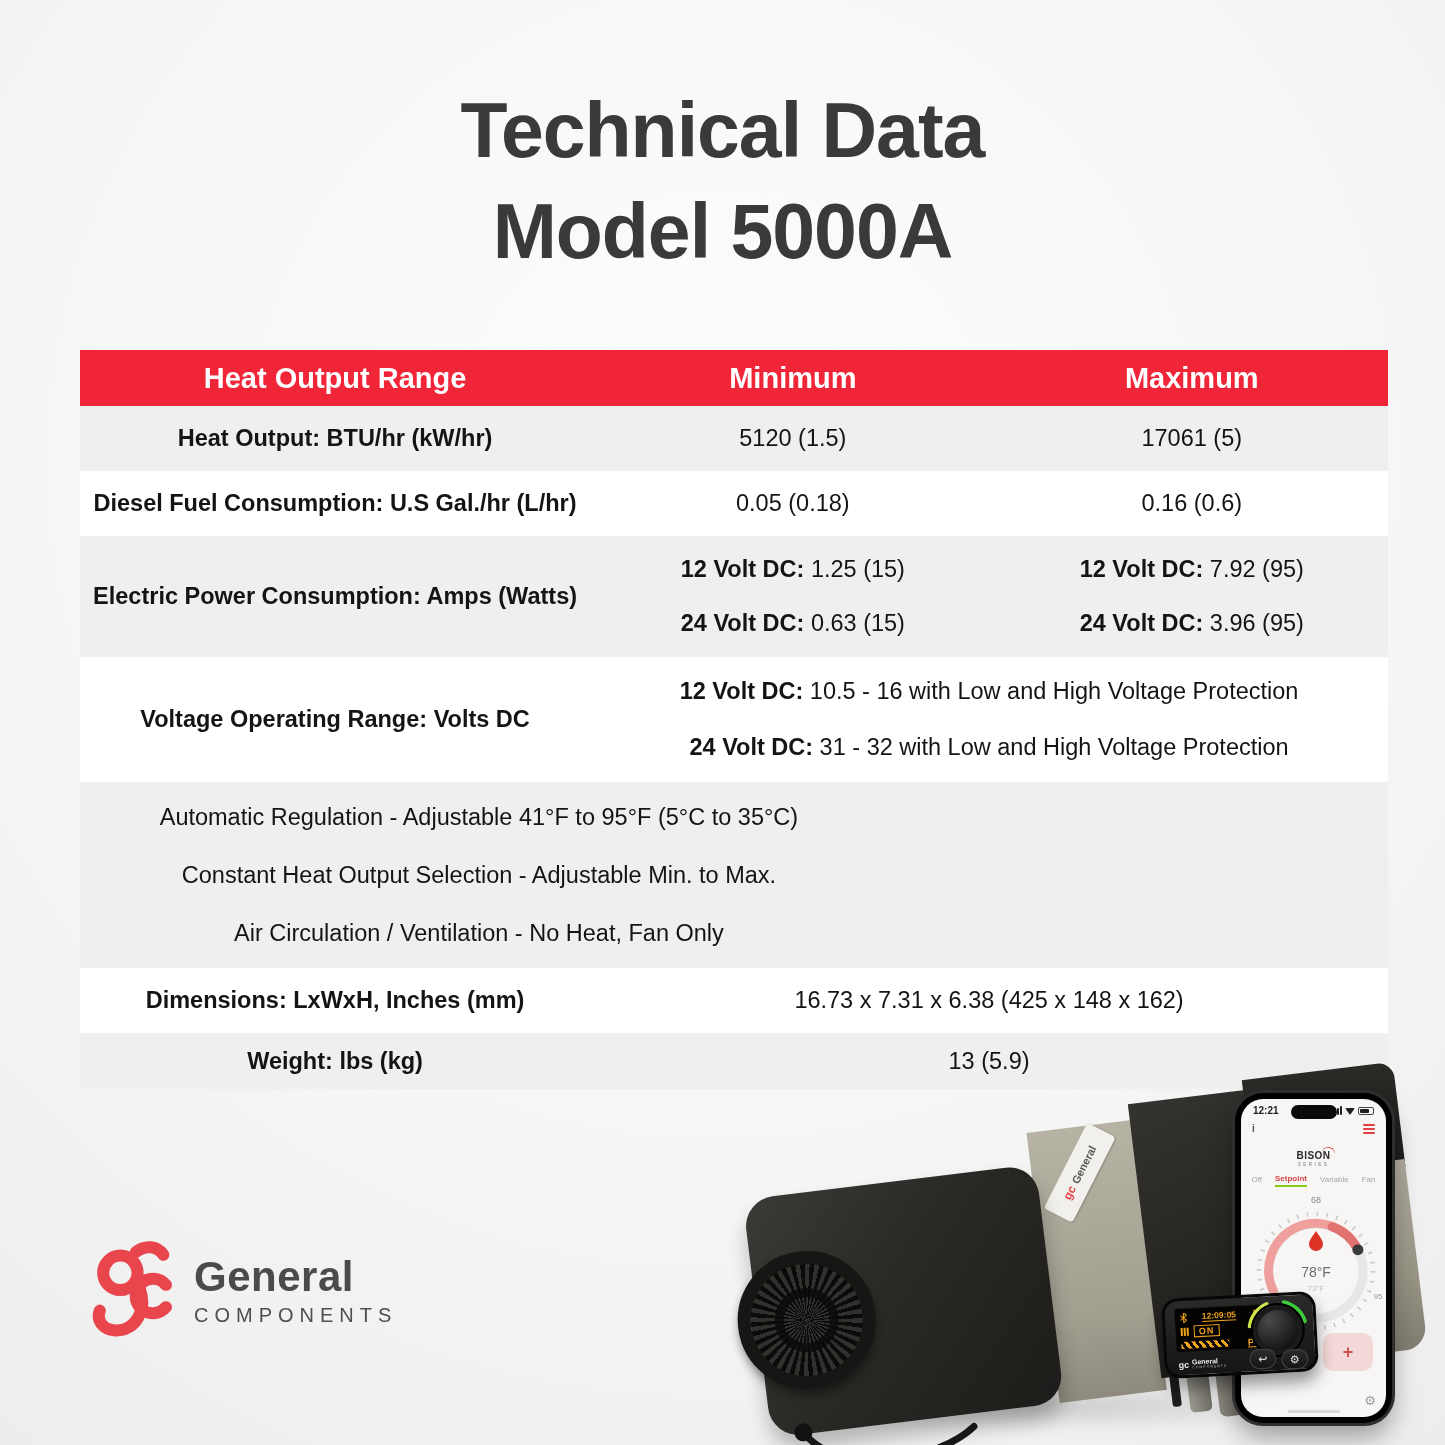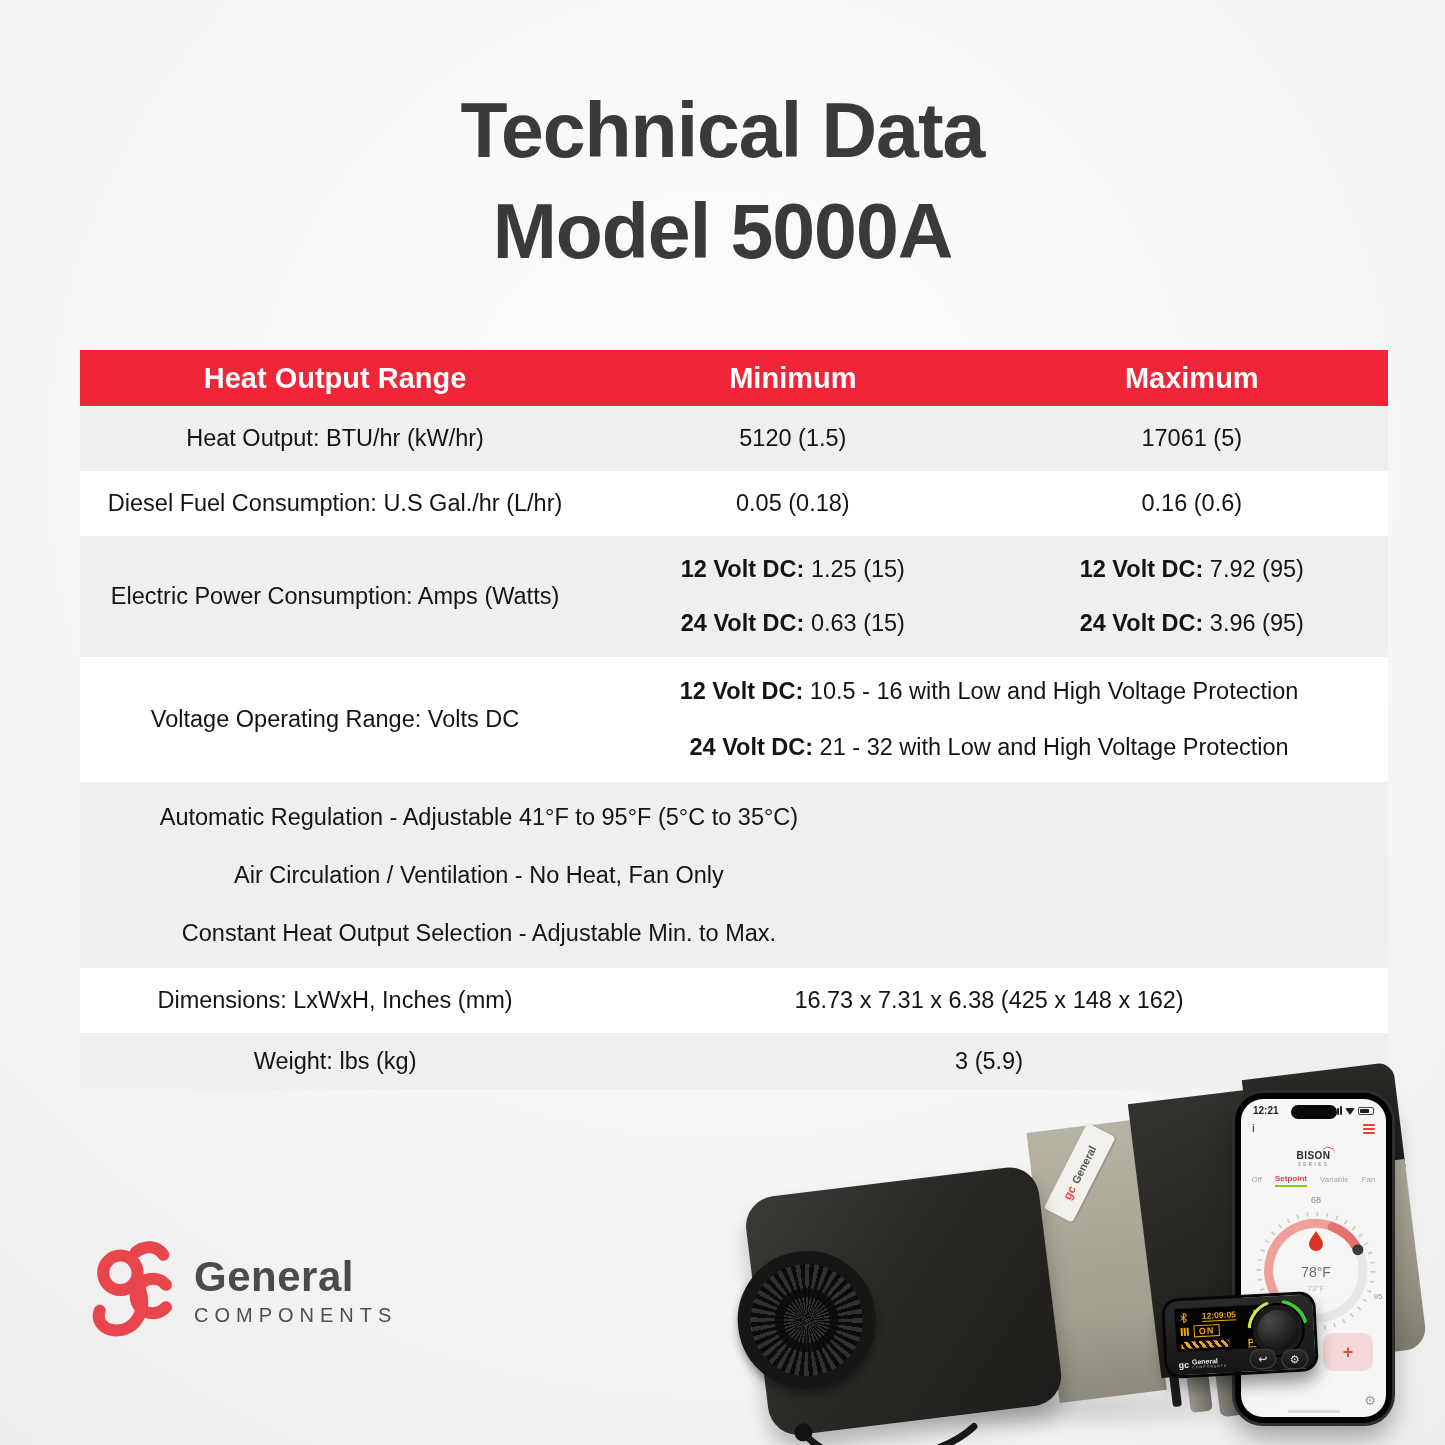--- a/index.html
+++ b/index.html
@@ -18,21 +18,21 @@
 
   
   .spec-table { position:absolute; left:80px; top:350px; width:1308px; }
   .t-head { display:flex; background:#F02537; color:#ffffff; font-weight:bold;
     font-size:29px; height:64px; }
   .t-row { display:flex; font-size:23.5px; }
   .bg-alt { background:#EFEFEF; }
   .bg-white { background:#FFFFFF; }
   .c1 { width:39%; } .c2 { width:31%; } .c3 { width:30%; } .cspan { width:61%; }
   .cell { display:flex; align-items:center; justify-content:center; text-align:center; padding:0 10px; }
-  .lbl { font-weight:normal; }
+  .lbl { font-weight:bold; }
   .h65 { height:65px; } .h64 { height:56px; } .h121 { height:121px; } .h125 { height:125px; } .h186 { height:186px; }
   .stack { display:flex; flex-direction:column; justify-content:space-around; align-items:center;
     text-align:center; padding:6px 10px; }
   .stack .ln { white-space:nowrap; }
   .ln b { font-weight:bold; }
 
   
   .gc-logo { position:absolute; left:92px; top:1238px; display:flex; align-items:center; gap:16px; }
   .gc-text .name { font-size:42px; font-weight:bold; color:#4b4b4b; letter-spacing:.5px; }
   .gc-text .sub  { font-size:20px; color:#4e4e4e; letter-spacing:6px; margin-top:3px; }
@@ -192,40 +192,40 @@
     <div class="stack c3">
       <div class="ln"><b>12 Volt DC:</b> <span>7.92 (95)</span></div>
       <div class="ln"><b>24 Volt DC:</b> <span>3.96 (95)</span></div>
     </div>
   </div>
 
   <div class="t-row bg-white h125">
     <div class="cell c1 lbl">Voltage Operating Range: Volts DC</div>
     <div class="stack cspan">
       <div class="ln"><b>12 Volt DC:</b> <span>10.5 - 16 with Low and High Voltage Protection</span></div>
-      <div class="ln"><b>24 Volt DC:</b> <span>21 - 32 with Low and High Voltage Protection</span></div>
+      <div class="ln"><b>24 Volt DC:</b> <span>31 - 32 with Low and High Voltage Protection</span></div>
     </div>
   </div>
 
   <div class="t-row bg-alt h186">
     <div class="stack cspan">
       <div class="ln">Automatic Regulation - Adjustable 41°F to 95°F (5°C to 35°C)</div>
+      <div class="ln">Constant Heat Output Selection - Adjustable Min. to Max.</div>
       <div class="ln">Air Circulation / Ventilation - No Heat, Fan Only</div>
-      <div class="ln">Constant Heat Output Selection - Adjustable Min. to Max.</div>
     </div>
   </div>
 
   <div class="t-row bg-white h65">
     <div class="cell c1 lbl">Dimensions: LxWxH, Inches (mm)</div>
     <div class="cell cspan">16.73 x 7.31 x 6.38 (425 x 148 x 162)</div>
   </div>
 
   <div class="t-row bg-alt h64">
     <div class="cell c1 lbl">Weight: lbs (kg)</div>
-    <div class="cell cspan">3 (5.9)</div>
+    <div class="cell cspan">13 (5.9)</div>
   </div>
 </div>
 
 <div class="gc-logo">
   <svg width="86" height="104" viewBox="0 0 100 116">
     <g fill="none" stroke="#E9454D" stroke-width="14" stroke-linecap="round">
       <circle cx="33" cy="38" r="20"></circle>
       <path d="M51 14 C 62 5 76 7 83 17"></path>
       <path d="M86 78 A 20 20 0 1 1 86 52"></path>
       <path d="M56 58 C 64 82 50 106 27 105 C 12 104 5 93 9 82"></path>

